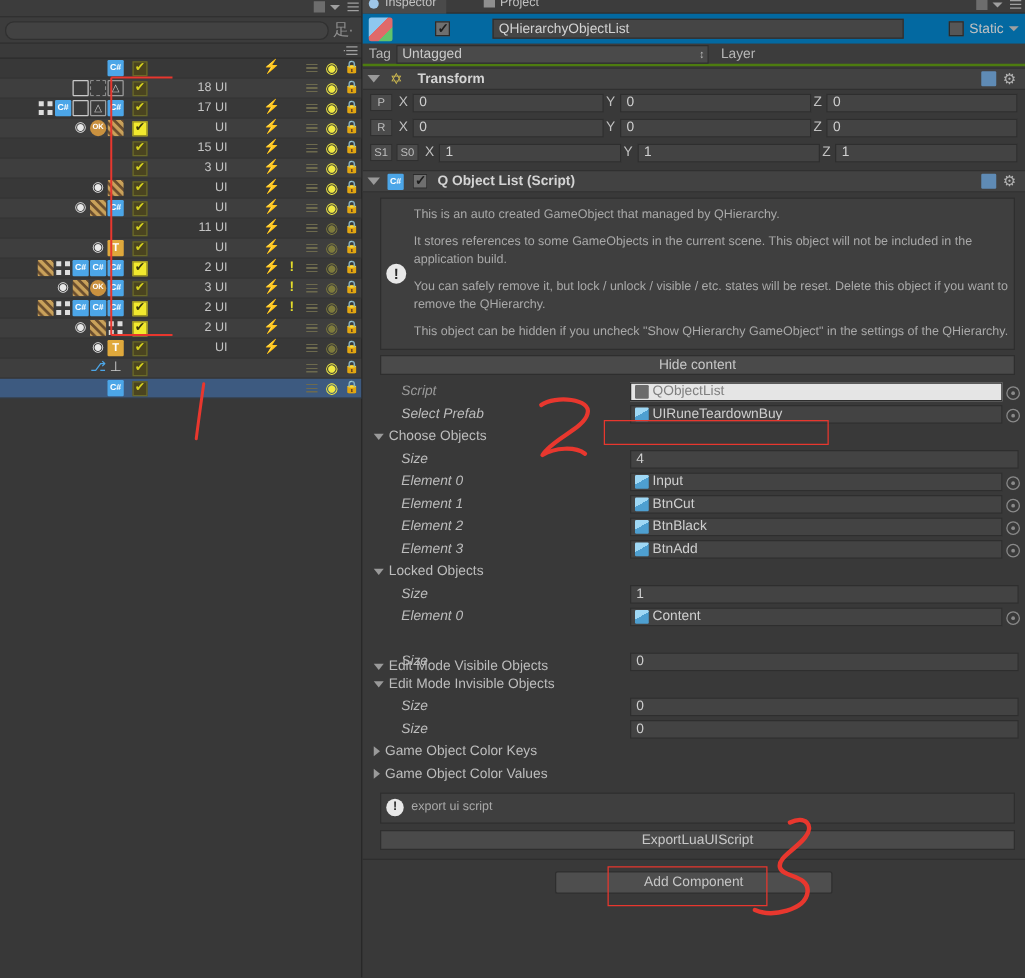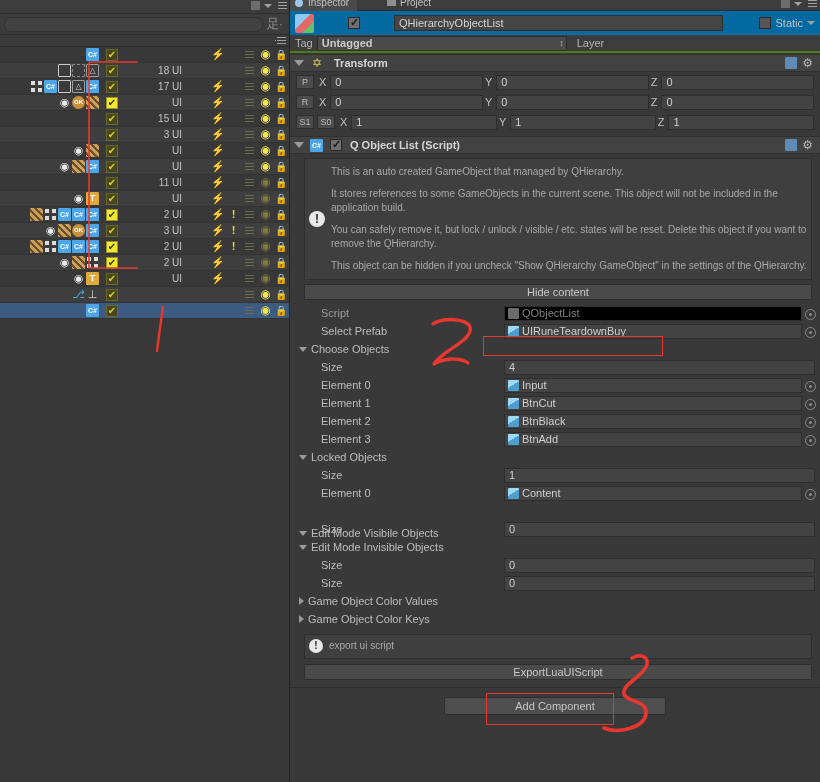--- a/index.html
+++ b/index.html
@@ -254,36 +254,36 @@
   .wide-btn {
     margin: 4px 8px 0 14px; height: 16px; background: #4a4a4a;
     border: 1px solid #2e2e2e; font-size: 11px; color: #c8c8c8;
     text-align: center; line-height: 14px;
   }
 
   
   .prow { height: 18px; display: flex; align-items: center; padding-left: 9px; }
   .plabel { width: 205px; font-size: 11px; color: #bdbdbd; white-space: nowrap; flex: none; }
   .plabel.dim { color: #9a9a9a; }
-  .plabel.ind1 { padding-left: 22px; }
+  .plabel.ind1 { padding-left: 22px; font-style: italic; }
   .pfold {
     width: 0; height: 0; margin-right: 4px; flex: none;
     border-left: 4px solid transparent; border-right: 4px solid transparent;
     border-top: 5px solid #9a9a9a;
   }
   .pfold.closed {
     border-left: 5px solid #9a9a9a; border-top: 4px solid transparent;
     border-bottom: 4px solid transparent; border-right: 0;
   }
   .objfield {
     flex: 1; height: 15px; background: #434343; border: 1px solid #2e2e2e;
     display: flex; align-items: center; gap: 3px; padding: 0 3px;
     margin-right: 18px; position: relative;
   }
-  .objfield.dimfield { background: #000000; }
+  .objfield.dimfield { background: #e5e5e5; }
   .obj-cube {
     width: 11px; height: 11px; flex: none; border-radius: 1px;
     background: linear-gradient(150deg,#9fd8f5 0 45%, #4e9fd0 45%);
   }
   .obj-cube.gray { background: #6b6b6b; }
   .obj-name { font-size: 11px; color: #cfcfcf; white-space: nowrap; }
   .obj-name.dim { color: #7f7f7f; }
   .pick-dot {
     position: absolute; right: -15px; top: 2px; width: 11px; height: 11px;
     border-radius: 50%; border: 1px solid #8a8a8a;
@@ -650,21 +650,21 @@
       <div class="name-field">QHierarchyObjectList</div>
       <div class="static-wrap">
         <span class="static-chk"></span>
         <span class="static-lbl">Static</span>
         <span class="caret-dn"></span>
       </div>
     </div>
 
     <div class="taglayer">
       <span class="tl-label">Tag</span>
-      <div class="popup" style="width:250px;font-weight:bold;">Untagged</div>
+      <div class="popup" style="width:250px;">Untagged</div>
       <span class="tl-label" style="margin-left:6px;">Layer</span>
     </div>
 
     <div style="position:absolute; left:0; top:54px; width:530px;">
       <div class="comp-header">
         <span class="foldout"></span>
         <span class="transform-ico"></span>
         <span class="comp-title" style="margin-left:6px;">Transform</span>
         <span class="hdr-right">
           <span class="book-ico"></span>
@@ -824,27 +824,27 @@
             <span class="plabel ind1">Size</span>
             <span class="numbox">0</span>
           </div>
           <div class="prow">
             <span class="plabel ind1">Size</span>
             <span class="numbox">0</span>
           </div>
           <div class="prow">
             <span class="plabel" style="display: flex; align-items: center;">
               <span class="pfold closed"></span>
-              <span>Game Object Color Values</span>
+              <span>Game Object Color Keys</span>
             </span>
           </div>
           <div class="prow">
             <span class="plabel" style="display: flex; align-items: center;">
               <span class="pfold closed"></span>
-              <span>Game Object Color Keys</span>
+              <span>Game Object Color Values</span>
             </span>
           </div>
         </div>
 
       <div class="helpbox" style="margin-top:6px; padding:4px;">
         <span class="help-ico" style="width:14px;height:14px;line-height:14px;font-size:10px;">!</span>
         <div class="help-text">export ui script</div>
       </div>
 
       <div class="wide-btn" style="margin-top:5px;">ExportLuaUIScript</div>

